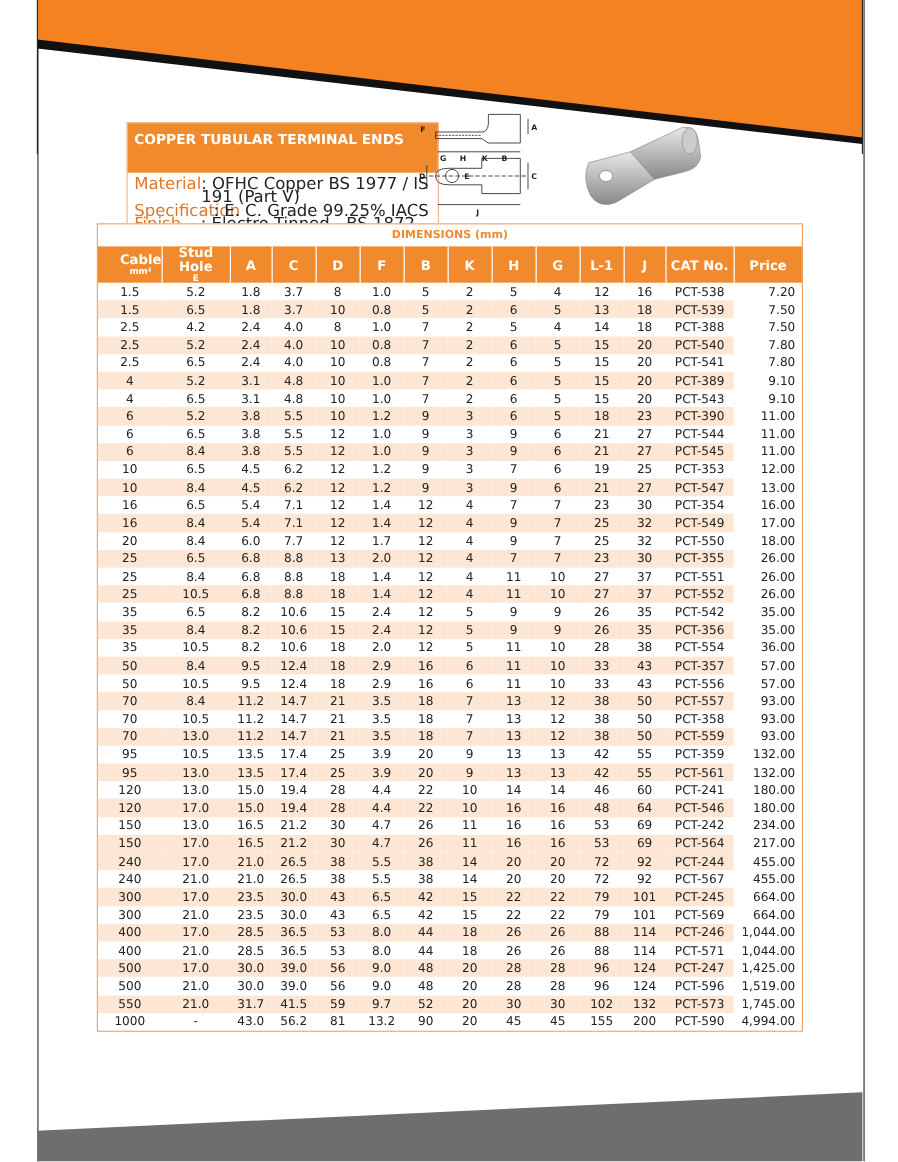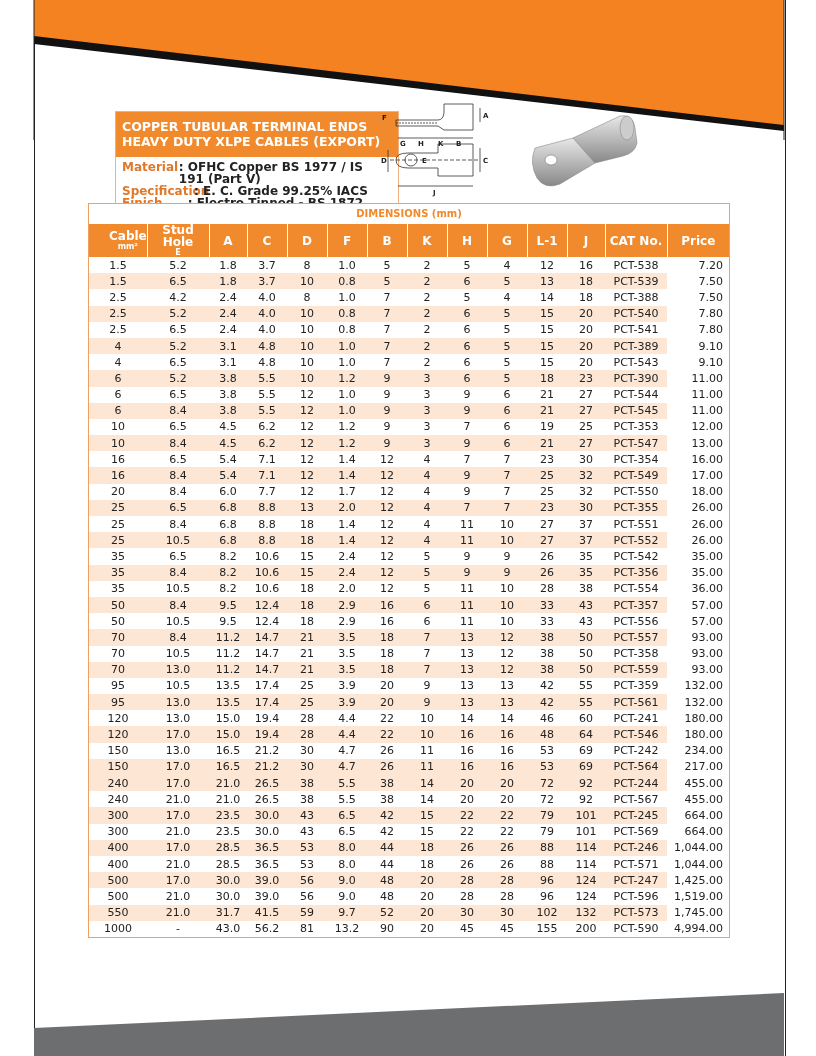--- a/index.html
+++ b/index.html
@@ -2,21 +2,21 @@
 <html><head>
 <meta charset="utf-8">
 <style>
   html, body { margin: 0; padding: 0; }
   body { width: 816px; height: 1056px; position: relative; overflow: hidden; background: #ffffff; font-family: "DejaVu Sans", sans-serif; }
   .page { position: absolute; left: 34px; top: 0; width: 750px; height: 1056px; background: #fff; border-left: 1px solid #222; border-right: 1px solid #222; overflow: hidden; }
   .top-band { position: absolute; left: 0; top: 0; width: 816px; height: 140px; }
   .bottom-band { position: absolute; left: 0; top: 990px; width: 816px; height: 66px; }
   .title-box { position: absolute; left: 87px; top: 111px; width: 282px; height: 97px; border: 1px solid #f0b080; background: #fff; margin-left: 28px; }
   .title-head { background: #f08a2c; color: #fff; font-weight: bold; font-size: 12.5px; line-height: 15px; padding: 7px 6px 6px 6px; height: 32px; }
-  .spec { padding: 4px 6px; font-size: 12px; line-height: 12px; font-weight: bold; }
+  .spec { padding: 4px 6px; font-size: 15px; line-height: 12px; }
   .spec-row { display: flex; }
   .spec-label { color: #e0782a; width: 72px; }
   .spec-val { color: #222; }
   .diagram { position: absolute; left: 378px; top: 98px; width: 140px; height: 100px; }
   .photo { position: absolute; left: 525px; top: 108px; width: 120px; height: 90px; }
   .table-wrap { position: absolute; left: 88px; top: 203px; width: 640px; border: 1.5px solid #f0a060; background: #fff; }
   .dim-title { text-align: center; color: #f08a2c; font-weight: bold; font-size: 10px; height: 20px; line-height: 20px; }
   table { border-collapse: collapse; width: 100%; table-layout: fixed; }
   th { background: #f08a2c; color: #fff; font-weight: bold; font-size: 12px; height: 30px; border-left: 1px solid #fff; padding: 0; line-height: 12px; }
   th:first-child { border-left: none; padding-left: 20px; }
@@ -38,21 +38,20 @@
   <line x1="784" y1="0" x2="784" y2="140" stroke="#222" stroke-width="1"></line>
 </svg>
 
 <svg class="bottom-band" viewBox="0 990 816 66">
   <polygon points="34,1058 34,1028 784,993 784,1058" fill="#6d6e70"></polygon>
 </svg>
 
 <div class="title-box">
   <div class="title-head">
     <div>COPPER TUBULAR TERMINAL ENDS</div>
-    <div>HEAVY DUTY XLPE CABLES (EXPORT)</div>
   </div>
   <div class="spec">
     <div class="spec-row">
       <span class="spec-label">Material</span>
       <span class="spec-val">: OFHC Copper BS 1977 / IS 191 (Part V)</span>
     </div>
     <div class="spec-row">
       <span class="spec-label">Specification</span>
       <span class="spec-val">: E. C. Grade 99.25% IACS</span>
     </div>

